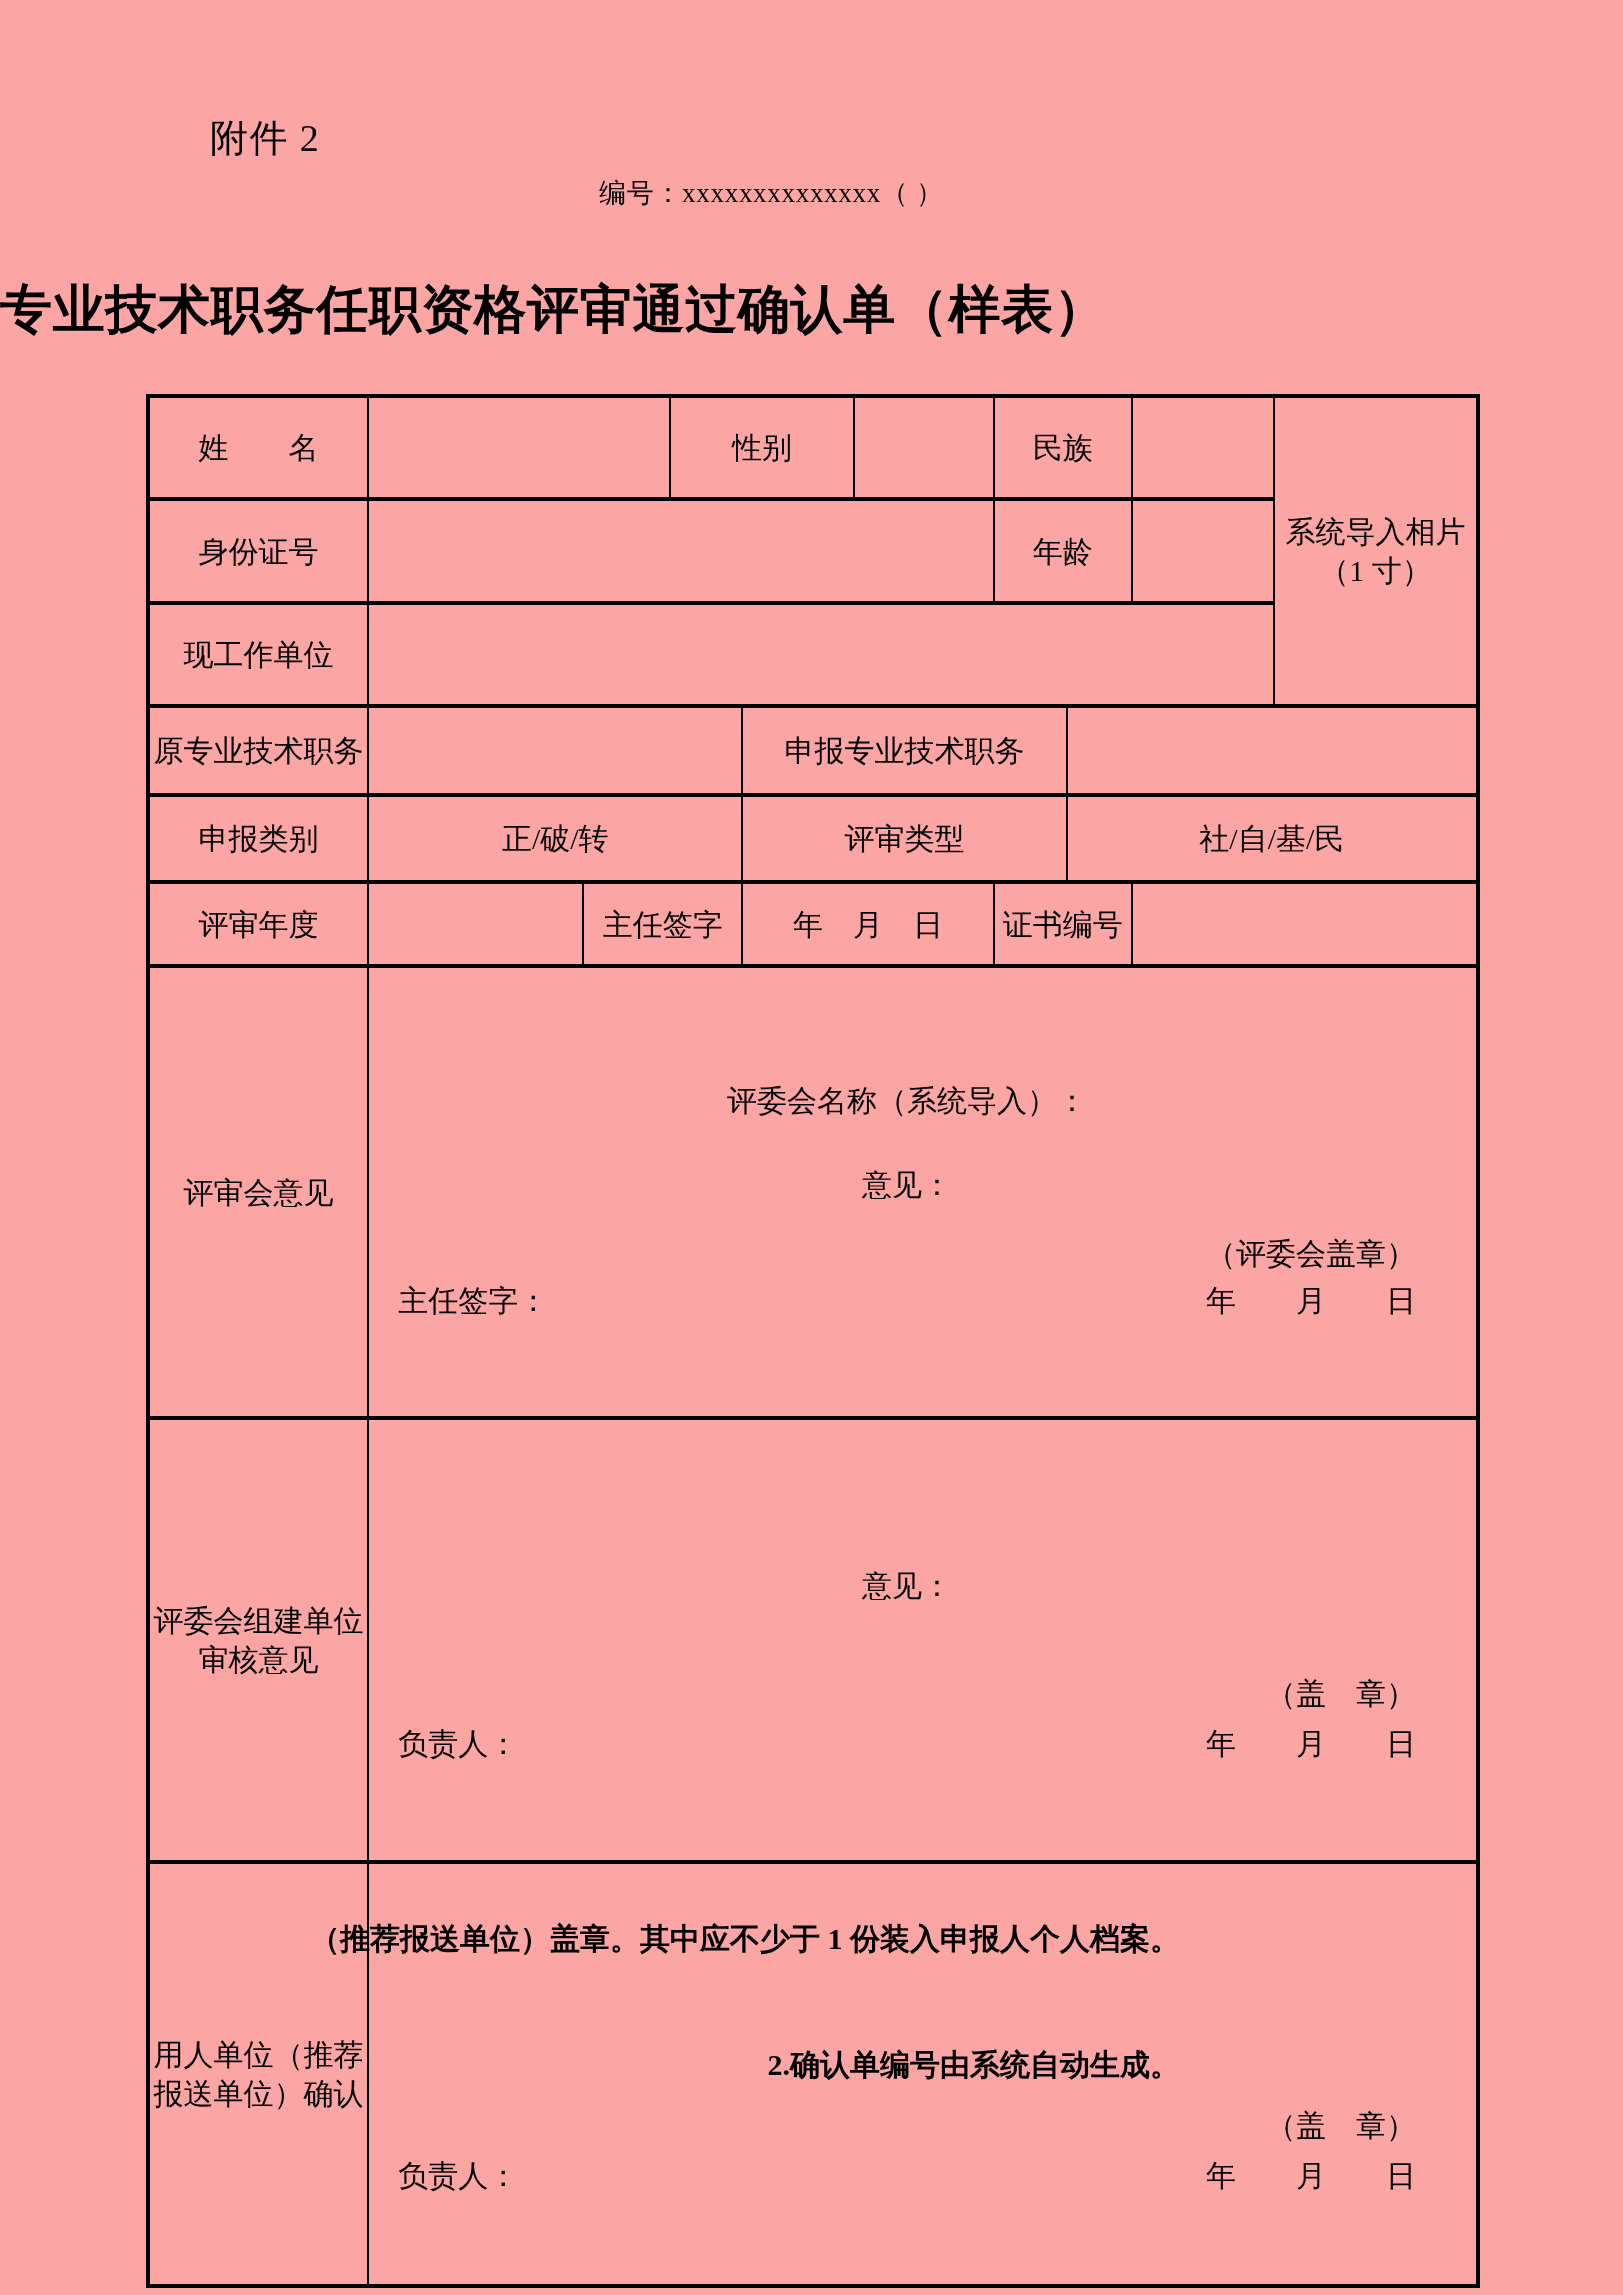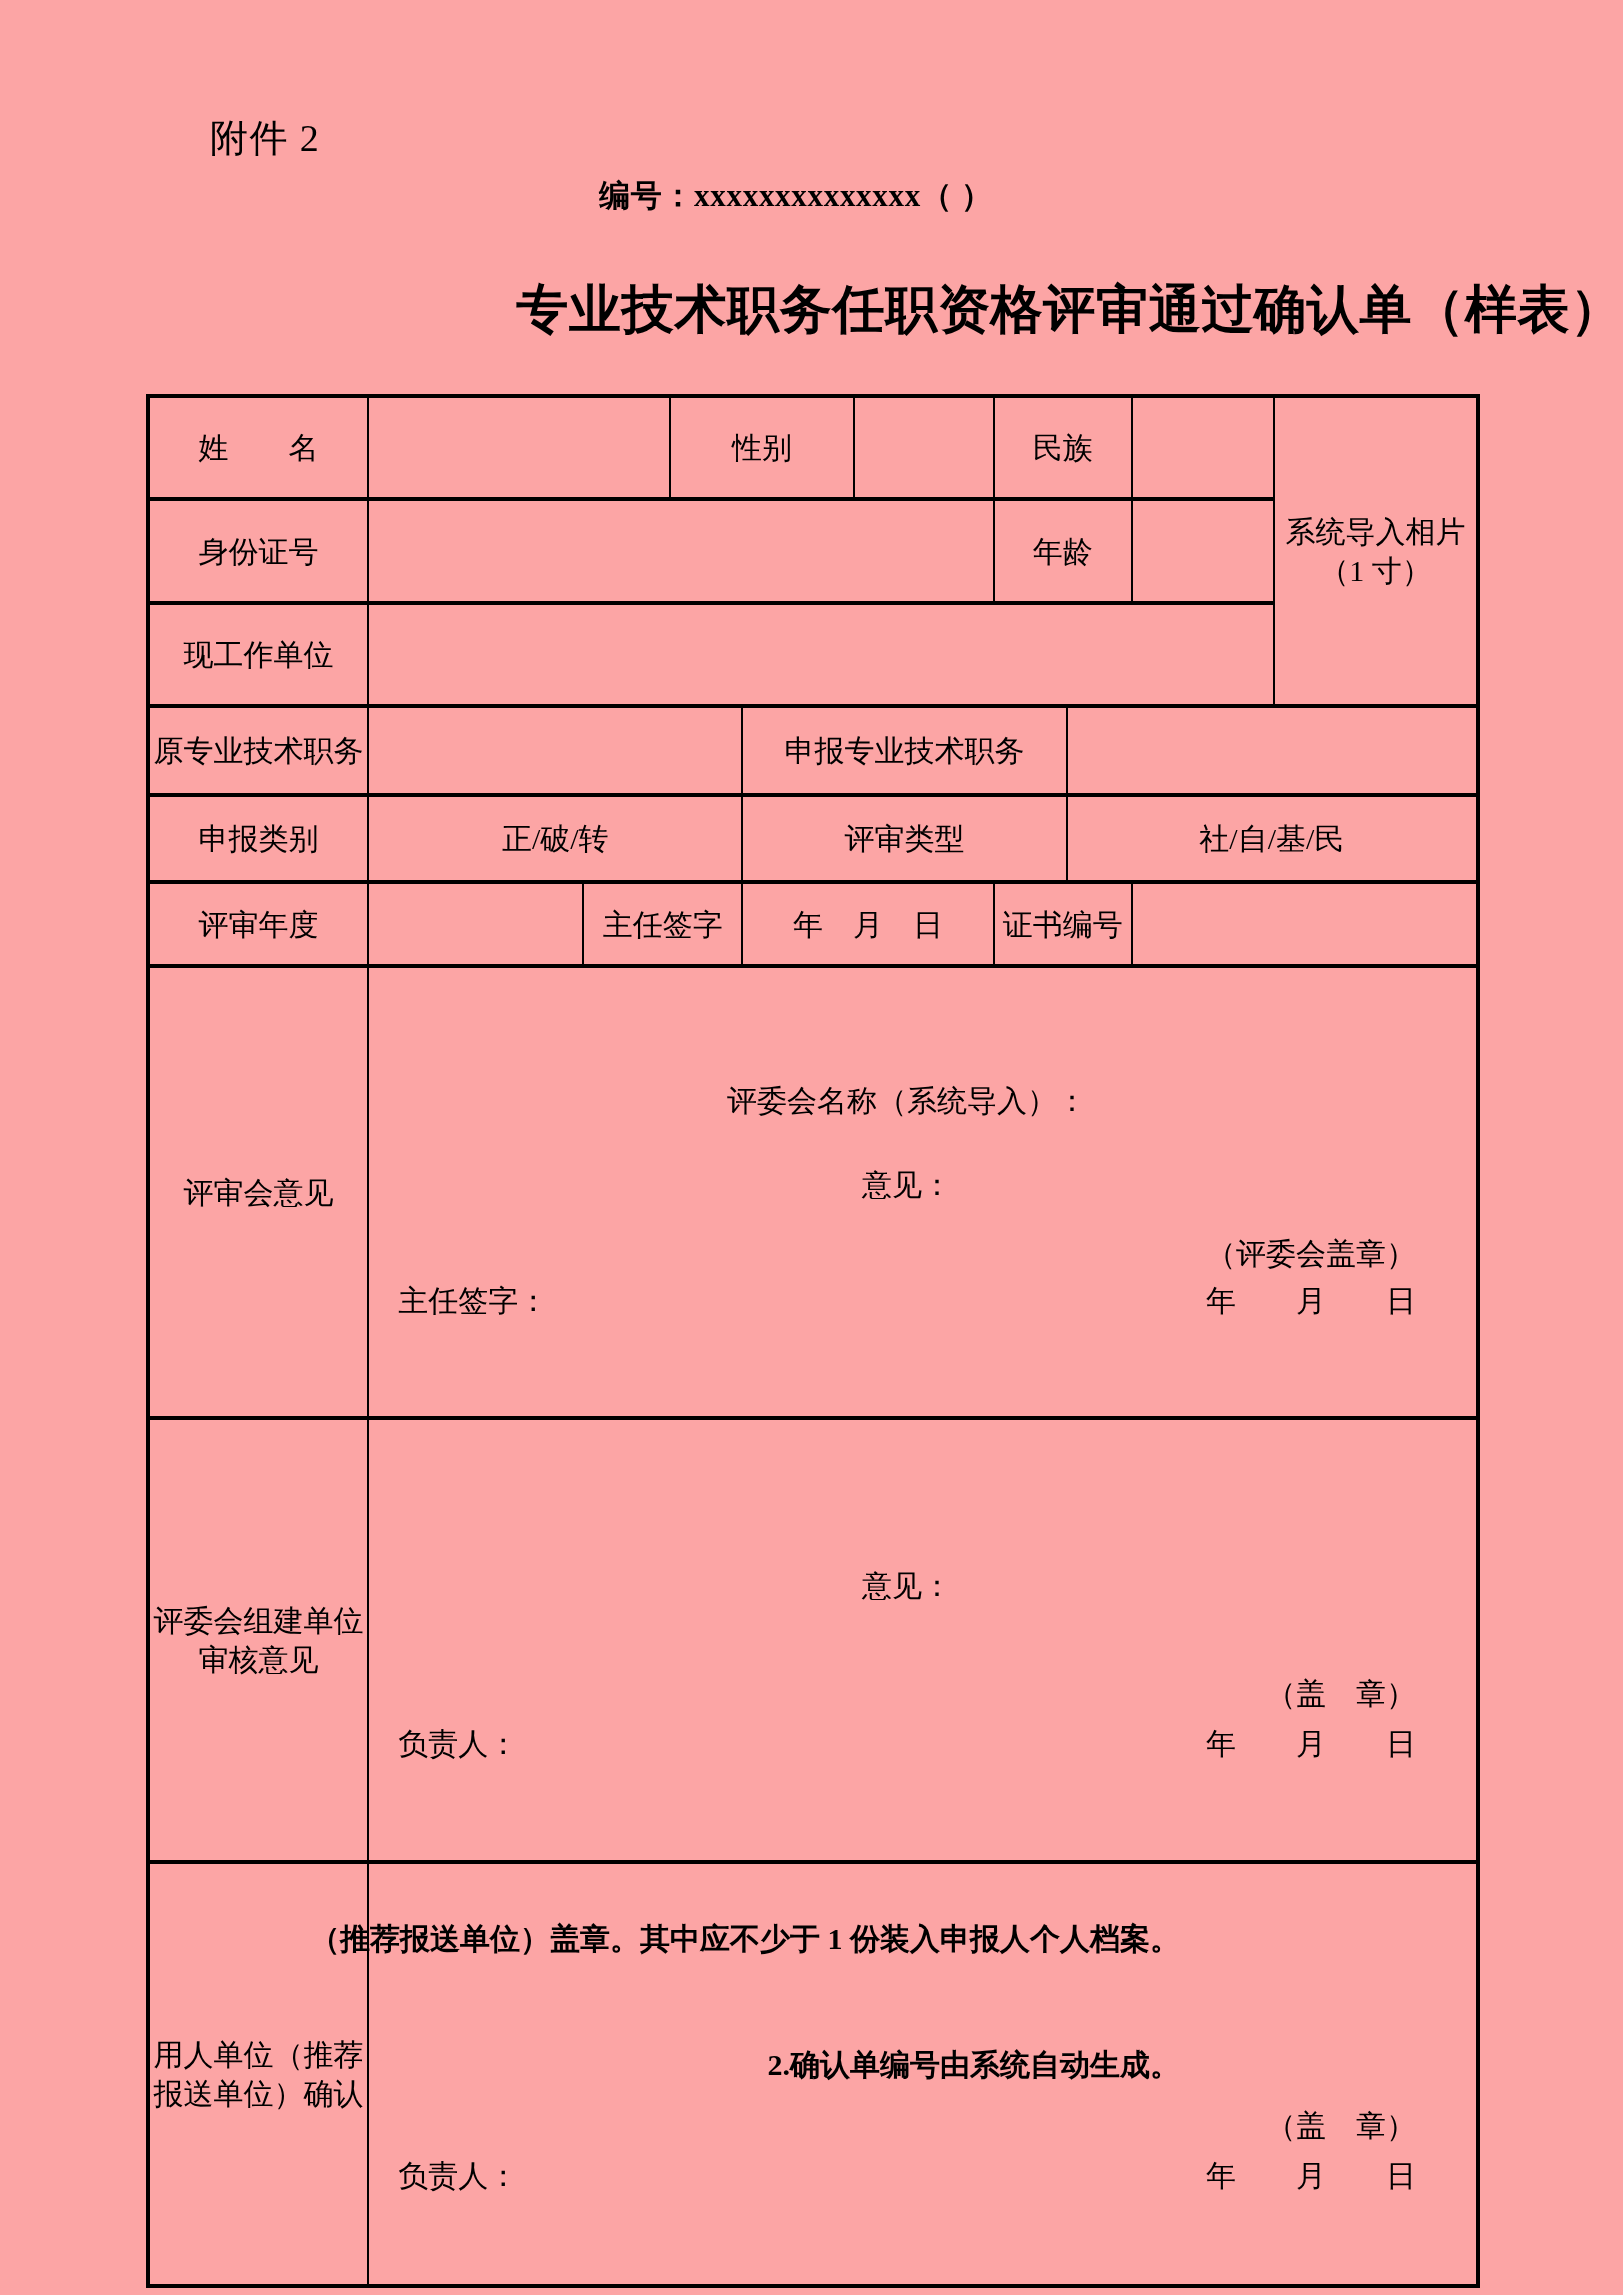--- a/index.html
+++ b/index.html
@@ -14,30 +14,30 @@
   }
   .attachment{
     position:absolute;
     left:210px; top:113px;
     font-size:38px;
     letter-spacing:1.4px;
   }
   .serial{
     position:absolute;
     left:599px; top:175px;
-    font-size:31px;
-    font-weight:bold;
+    font-size:27px;
+    font-weight:normal;
     letter-spacing:0.7px;
     white-space:pre;
   }
   .doc-title{
     position:absolute;
     left:0; top:275px;
     width:100%;
-    text-align:right;
+    text-align:left;
     font-size:52px;
     font-weight:bold;
     letter-spacing:0.7px;
     white-space:pre;
   }
   table.form-table{
     position:absolute;
     left:146px; top:394px;
     width:1334px;
     border-collapse:collapse;

